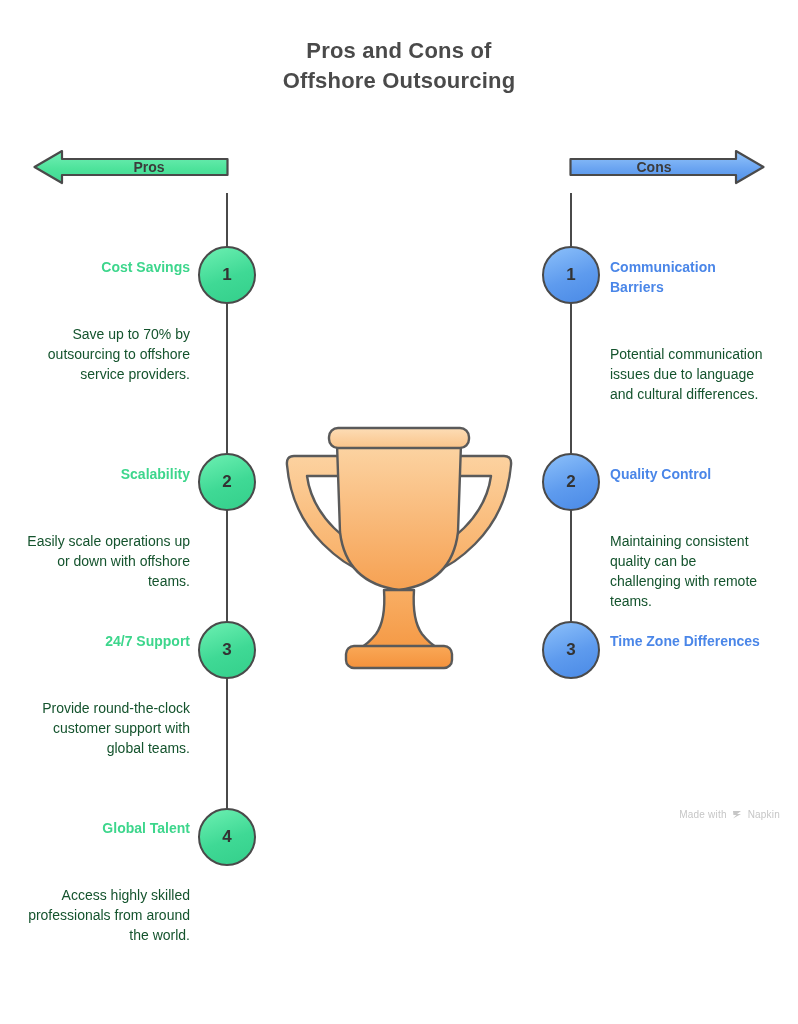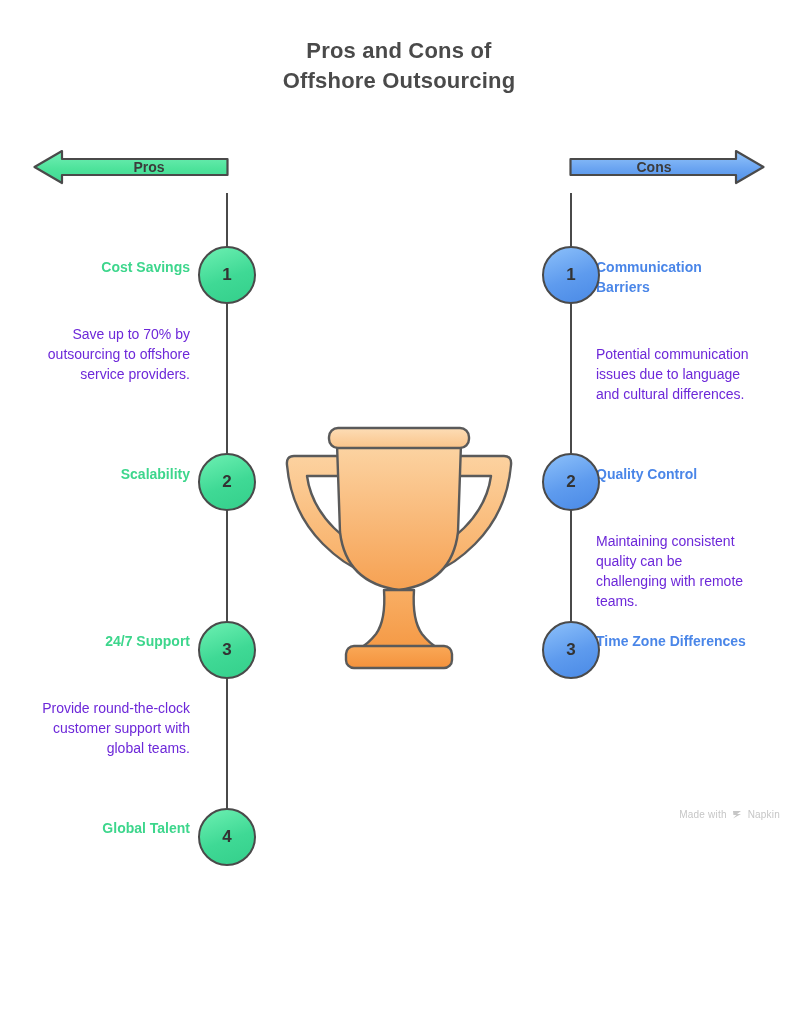--- a/index.html
+++ b/index.html
@@ -86,35 +86,35 @@
   }
   .node-pros { left: 198px; }
   .node-cons { left: 542px; }
 
   
   .item-text {
     position: absolute;
     width: 178px;
   }
   .item-text.pros { left: 12px; text-align: right; }
-  .item-text.cons { left: 596px; text-align: left; width: 160px; }
+  .item-text.cons { left: 610px; text-align: left; width: 160px; }
 
   .item-heading {
     font-size: 14px;
     font-weight: bold;
     line-height: 20px;
     margin-bottom: 6px;
   }
   .pros .item-heading { color: #3dd68c; }
   .cons .item-heading { color: #4a86e8; }
 
   .item-body {
     font-size: 14px;
     line-height: 20px;
-    color: #6d28d9;
+    color: #14532d;
     margin-top: 47px;
   }
 
   
   #trophy {
     position: absolute;
     left: 278px;
     top: 420px;
     width: 242px;
     height: 258px;
@@ -181,35 +181,37 @@
   <div class="item-text pros" style="top:257px">
     <div class="item-heading">Cost Savings</div>
     <div class="item-body">Save up to 70% by outsourcing to offshore service providers.</div>
   </div>
 
   <div class="node green node-pros" style="top:453px">
     <span>2</span>
   </div>
   <div class="item-text pros" style="top:464px">
     <div class="item-heading">Scalability</div>
+    <div class="item-body">Easily scale operations up or down with offshore teams.</div>
   </div>
 
   <div class="node green node-pros" style="top:621px">
     <span>3</span>
   </div>
   <div class="item-text pros" style="top:631px">
     <div class="item-heading">24/7 Support</div>
     <div class="item-body">Provide round-the-clock customer support with global teams.</div>
   </div>
 
   <div class="node green node-pros" style="top:808px">
     <span>4</span>
   </div>
   <div class="item-text pros" style="top:818px">
     <div class="item-heading">Global Talent</div>
+    <div class="item-body">Access highly skilled professionals from around the world.</div>
   </div>
 
   <div class="node blue node-cons" style="top:246px">
     <span>1</span>
   </div>
   <div class="item-text cons" style="top:257px">
     <div class="item-heading">Communication Barriers</div>
     <div class="item-body">Potential communication issues due to language and cultural differences.</div>
   </div>
 

